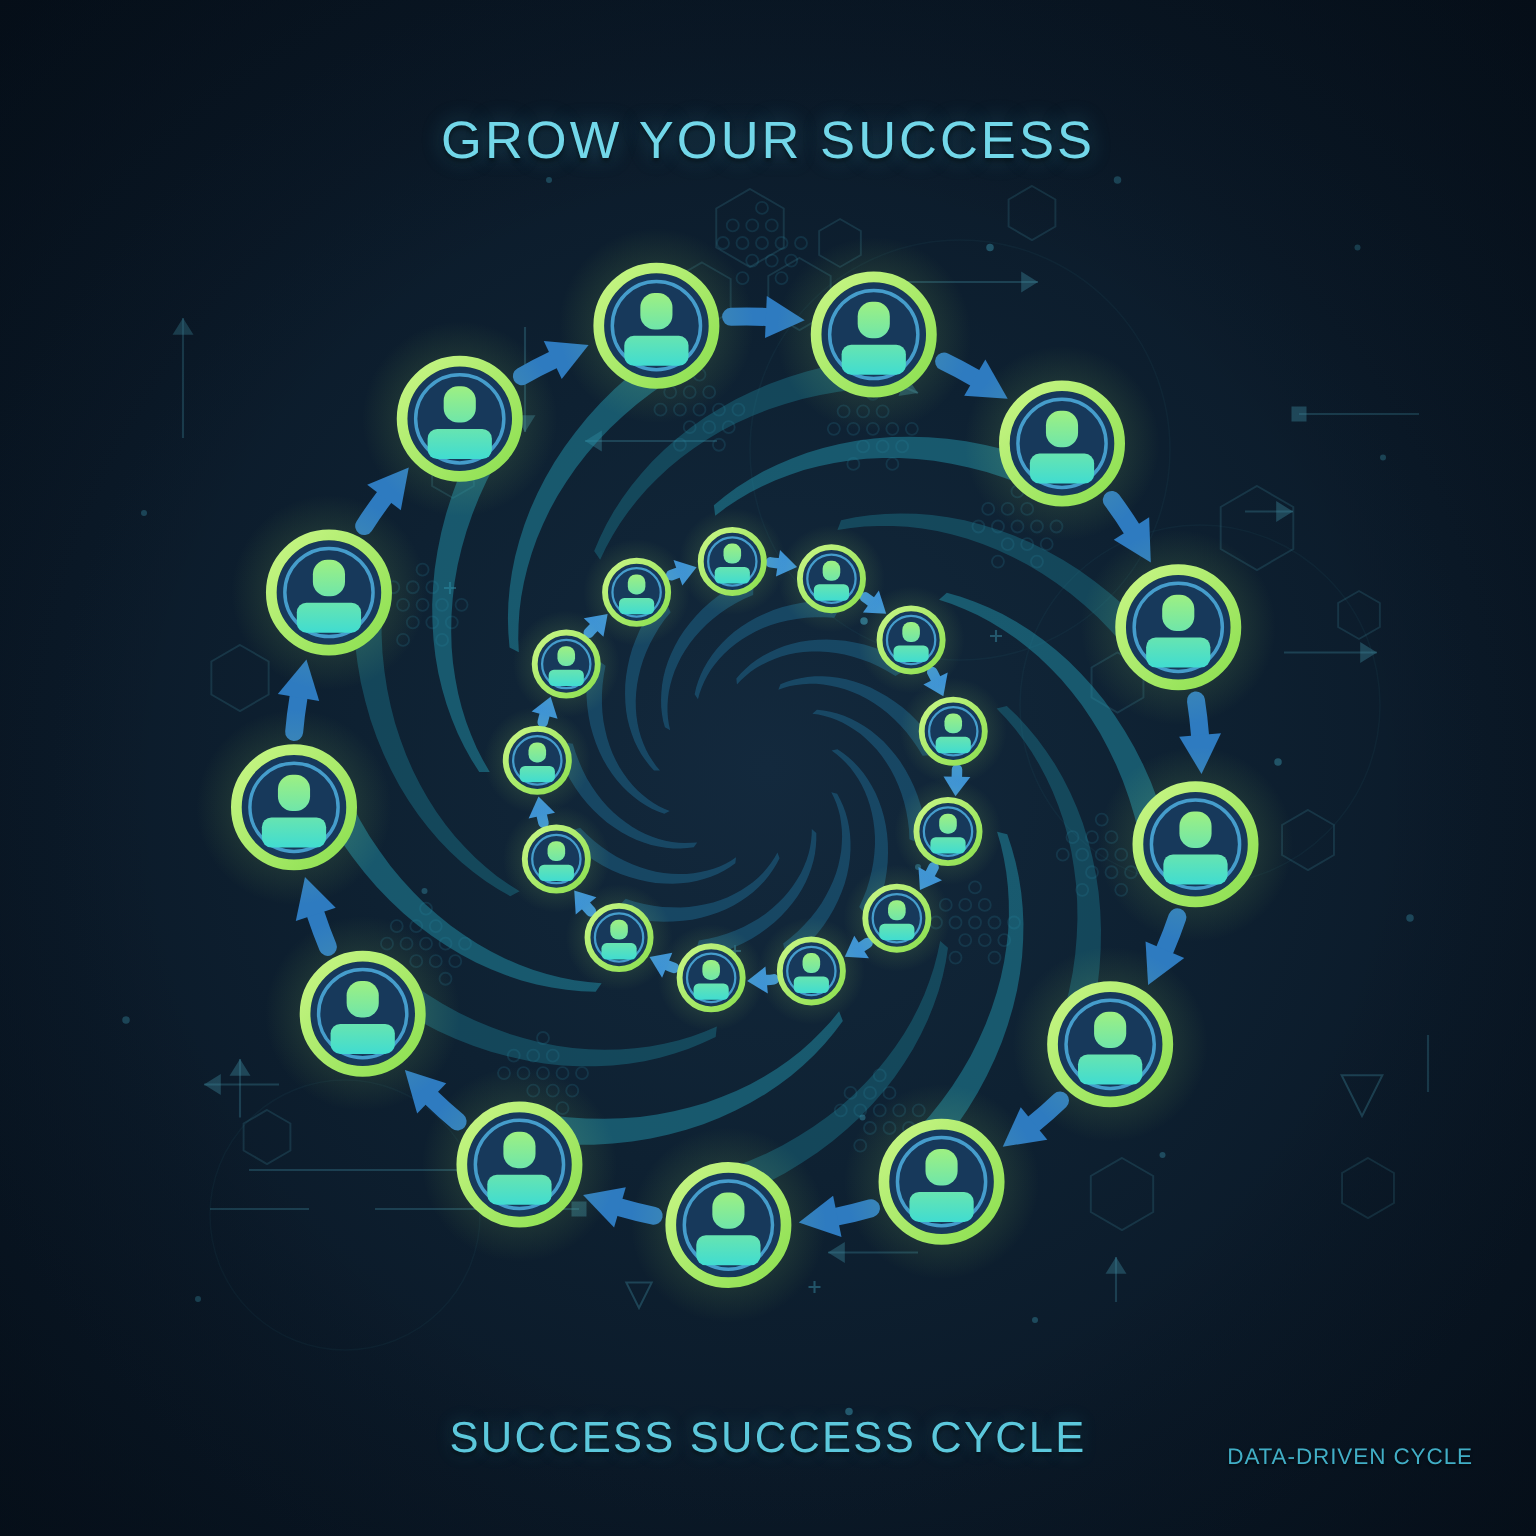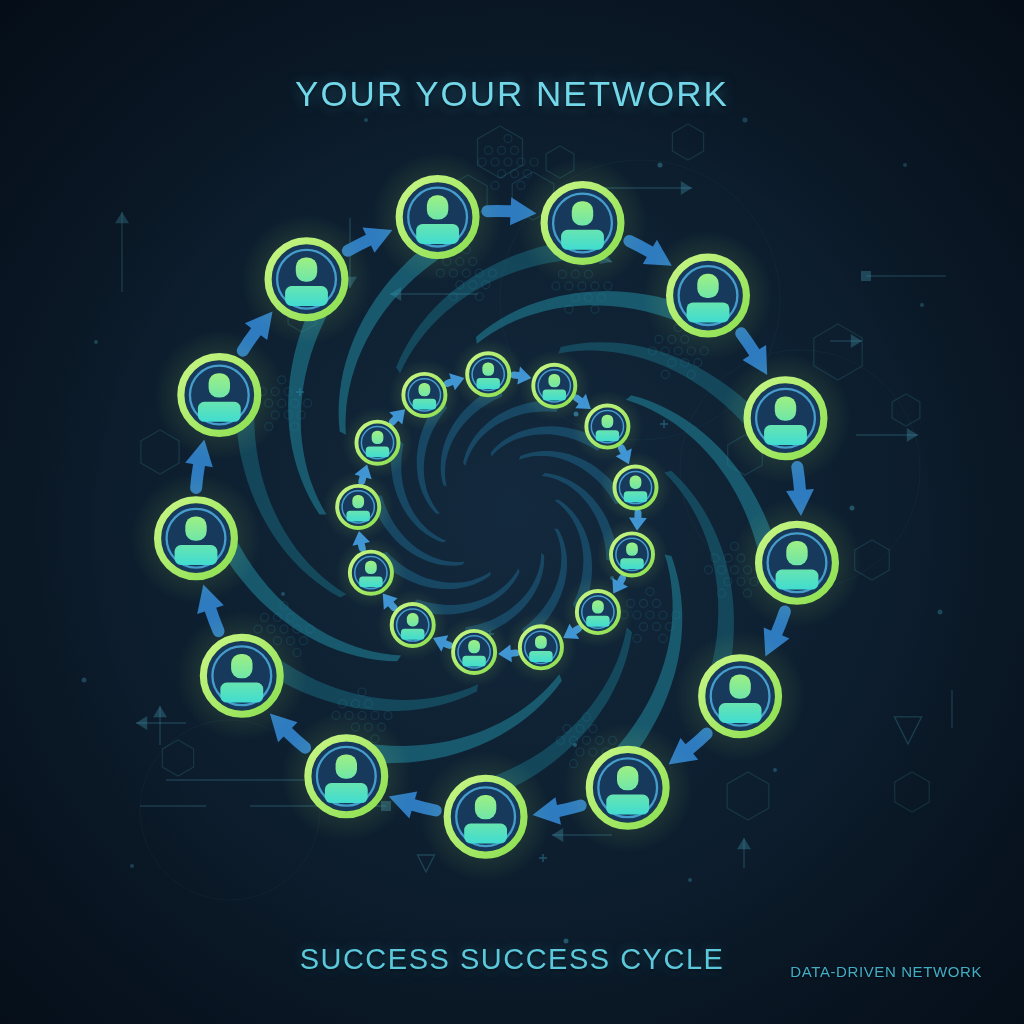--- a/index.html
+++ b/index.html
@@ -29,21 +29,21 @@
     position:absolute;top:963px;right:42px;
     font-size:15px;letter-spacing:.6px;color:#41aec6;font-weight:400;
     text-shadow:0 1px 2px rgba(0,0,0,.6);
     z-index:3;
   }
 </style>
 </head>
 <body>
 
 <div class="stage">
-  <div class="title">YOUR YOUR NETWORK</div>
+  <div class="title">GROW YOUR SUCCESS</div>
   <svg class="diagram" id="net-svg" width="1024" height="1024" viewBox="0 0 1024 1024">
       <defs>
         <linearGradient id="limeGrad" x1="0" y1="0" x2="1" y2="1">
           <stop offset="0%" stop-color="#c9f686"></stop>
           <stop offset="100%" stop-color="#8bdf50"></stop>
         </linearGradient>
         <linearGradient id="personGrad" gradientUnits="userSpaceOnUse" x1="0" y1="-0.7" x2="0" y2="0.7">
           <stop offset="0%" stop-color="#9ff081"></stop>
           <stop offset="100%" stop-color="#3fdcd2"></stop>
         </linearGradient>
@@ -683,14 +683,14 @@
           <circle cx="424.4" cy="394.9" r="16.099999999999998" fill="none" stroke="#4aa9d8" stroke-width="1.5" opacity="0.9"></circle>
           <circle cx="424.4" cy="394.9" r="21.045" fill="none" stroke="url(#limeGrad)" stroke-width="3.91"></circle>
           <g transform="translate(424.4,396.28) scale(19.55)">
             <rect x="-0.3" y="-0.68" width="0.6" height="0.68" rx="0.27" fill="url(#personGrad)"></rect>
             <rect x="-0.6" y="0.12" width="1.2" height="0.56" rx="0.18" fill="url(#personGrad)"></rect>
           </g>
         </g>
       </g>
     </svg>
   <div class="subtitle">SUCCESS SUCCESS CYCLE</div>
-  <div class="footnote">DATA-DRIVEN NETWORK</div>
+  <div class="footnote">DATA-DRIVEN CYCLE</div>
 </div>
 
 </body></html>

